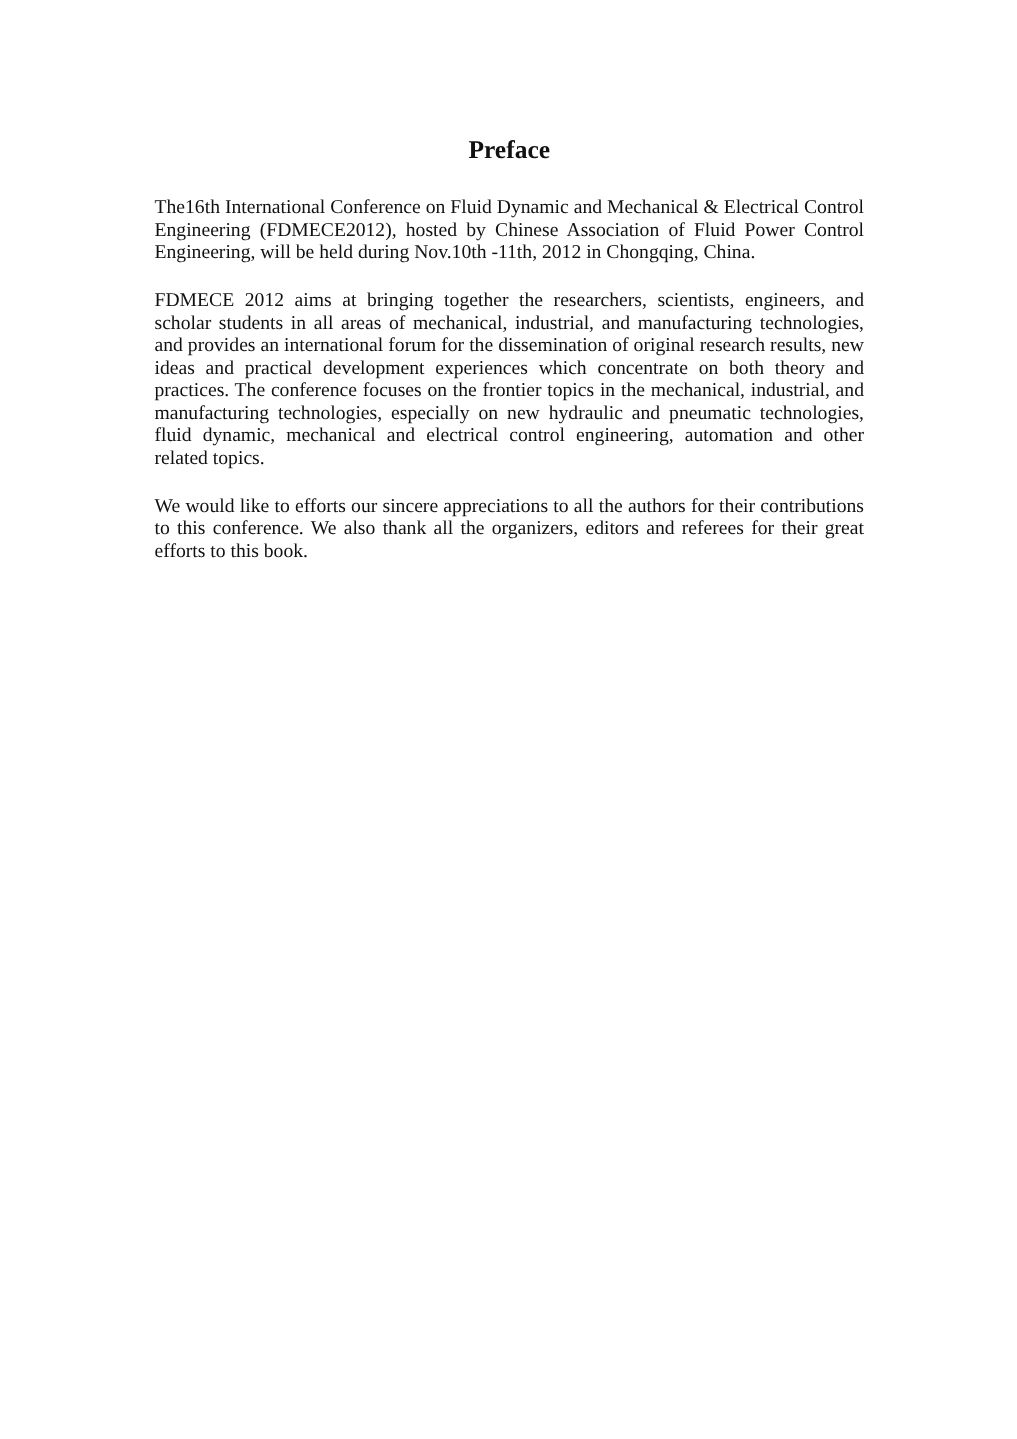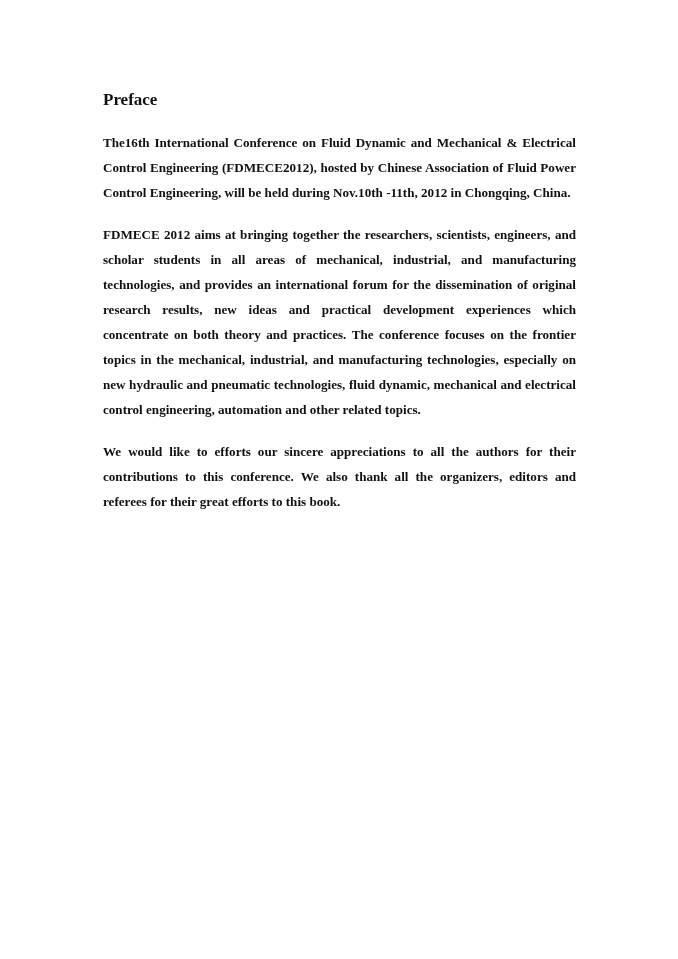--- a/index.html
+++ b/index.html
@@ -15,32 +15,32 @@
       font-family: "Liberation Serif", "DejaVu Serif", serif;
       color: #111111;
     }
     .page {
       position: absolute;
       left: 103px;
       top: 88px;
       width: 473px;
     }
     .title {
+      text-align: center;
       font-weight: bold;
       font-size: 17px;
       line-height: 24px;
       margin: 0 0 18px 0;
       padding-left: 0;
     }
     .para {
       font-size: 13.1px;
-      line-height: 25px;
+      line-height: 15px;
       text-align: justify;
       margin: 0 0 17px 0;
-      font-weight: bold;
     }
   </style>
 </head>
 <body>
 
 <div class="page">
   <h1 class="title">Preface</h1>
   <p class="para">The16th International Conference on Fluid Dynamic and Mechanical &amp; Electrical Control Engineering (FDMECE2012), hosted by Chinese Association of Fluid Power Control Engineering, will be held during Nov.10th -11th, 2012 in Chongqing, China.</p>
   <p class="para">FDMECE 2012 aims at bringing together the researchers, scientists, engineers, and scholar students in all areas of mechanical, industrial, and manufacturing technologies, and provides an international forum for the dissemination of original research results, new ideas and practical development experiences which concentrate on both theory and practices. The conference focuses on the frontier topics in the mechanical, industrial, and manufacturing technologies, especially on new hydraulic and pneumatic technologies, fluid dynamic, mechanical and electrical control engineering, automation and other related topics.</p>
   <p class="para">We would like to efforts our sincere appreciations to all the authors for their contributions to this conference. We also thank all the organizers, editors and referees for their great efforts to this book.</p>

